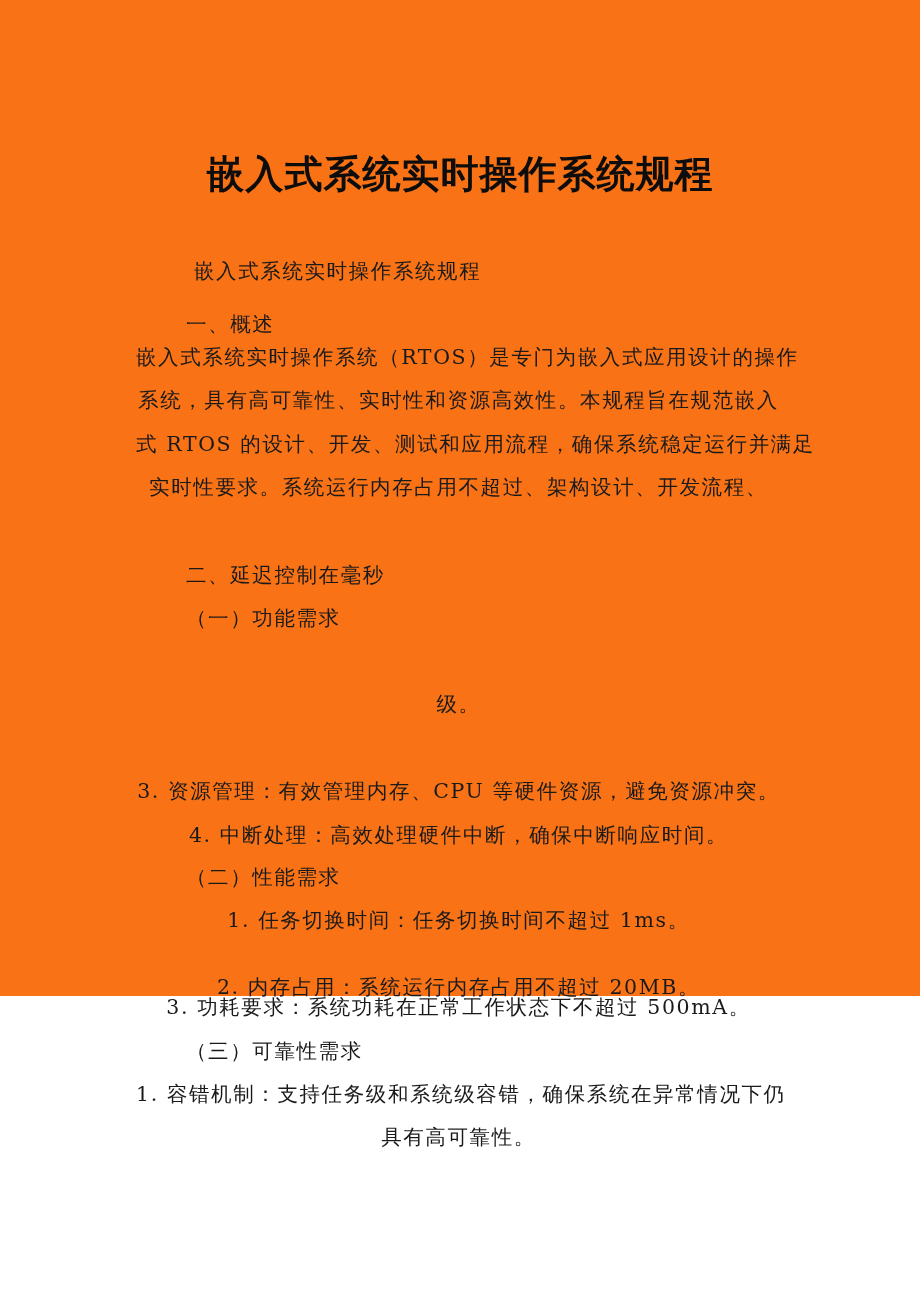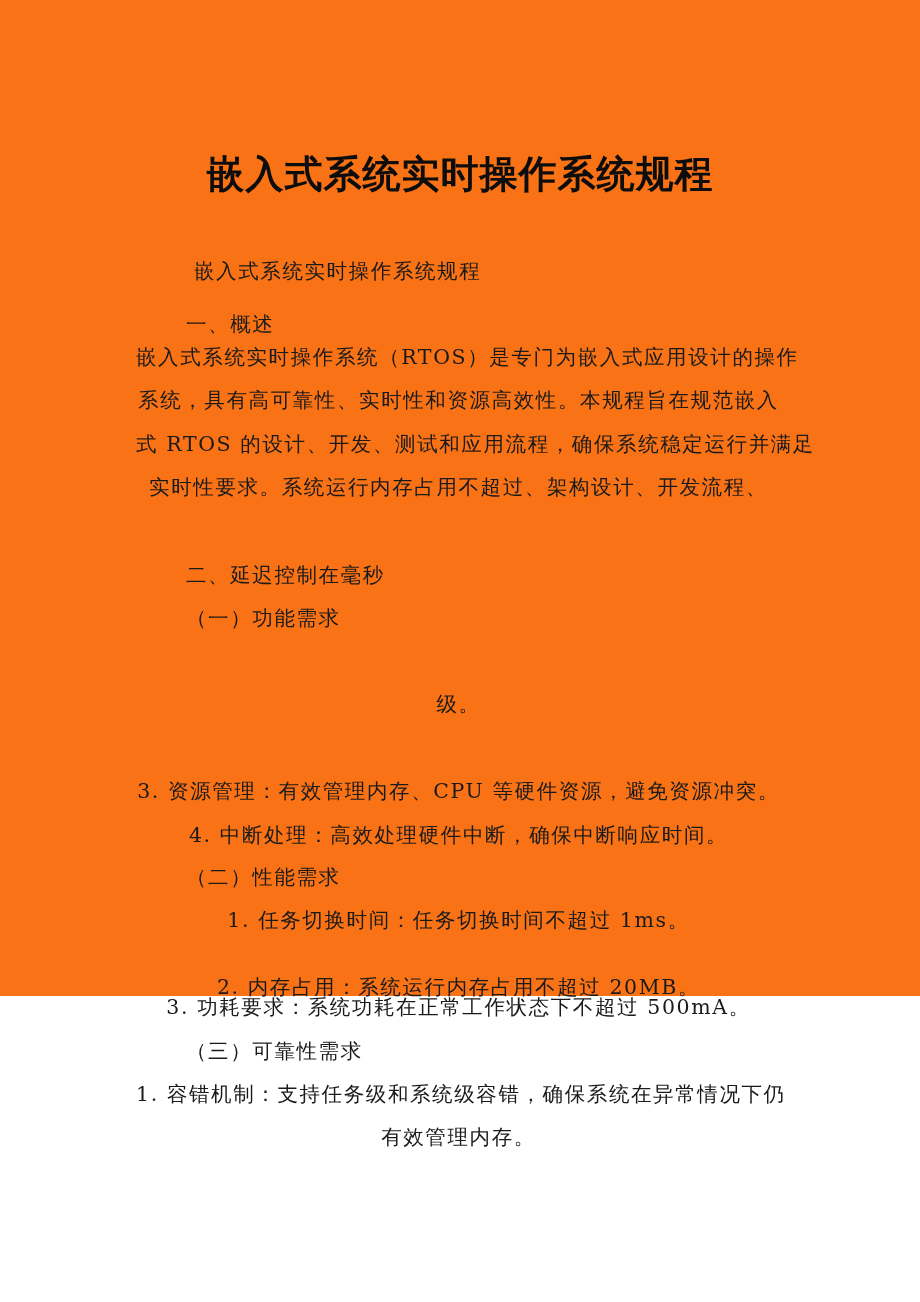--- a/index.html
+++ b/index.html
@@ -71,15 +71,15 @@
 
   <div class="line" style="left:186px; top:862px;">（二）性能需求</div>
 
   <div class="line body-line" style="top:905px;">1.  任务切换时间：任务切换时间不超过 1ms。</div>
   <div class="line body-line" style="top:949px;margin-top:23px;">2.  内存占用：系统运行内存占用不超过 20MB。</div>
   <div class="line body-line" style="top:992px;">3.  功耗要求：系统功耗在正常工作状态下不超过 500mA。</div>
 
   <div class="line" style="left:186px; top:1036px;">（三）可靠性需求</div>
 
   <div class="line body-line" style="top:1079px;">1.  容错机制：支持任务级和系统级容错，确保系统在异常情况下仍</div>
-  <div class="line body-line" style="top:1122px;">有效管理内存。</div>
+  <div class="line body-line" style="top:1122px;">具有高可靠性。</div>
 
 </div>
 
 </body></html>

